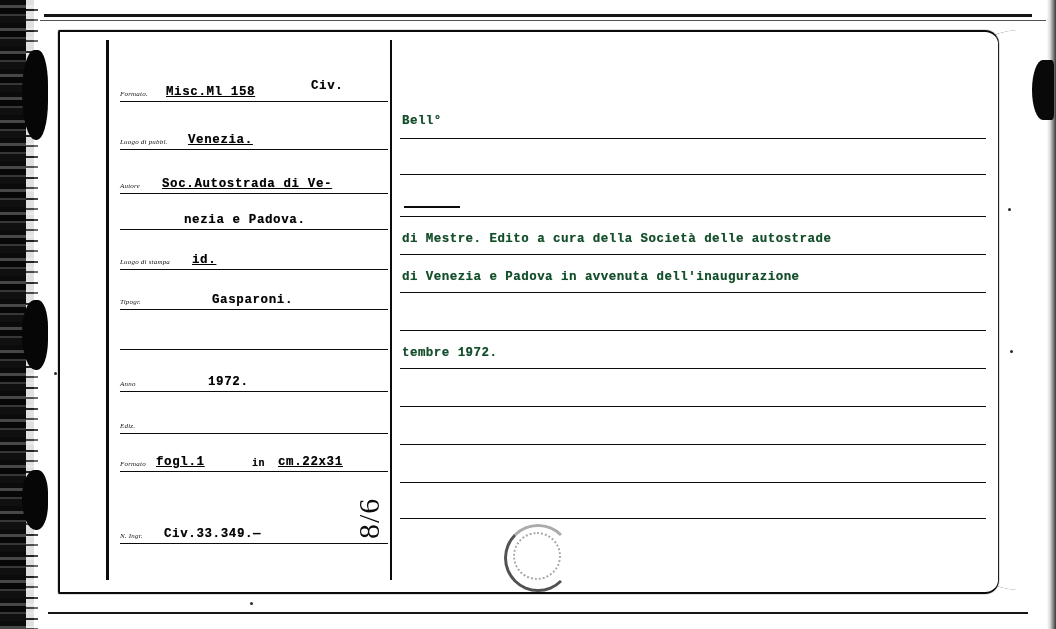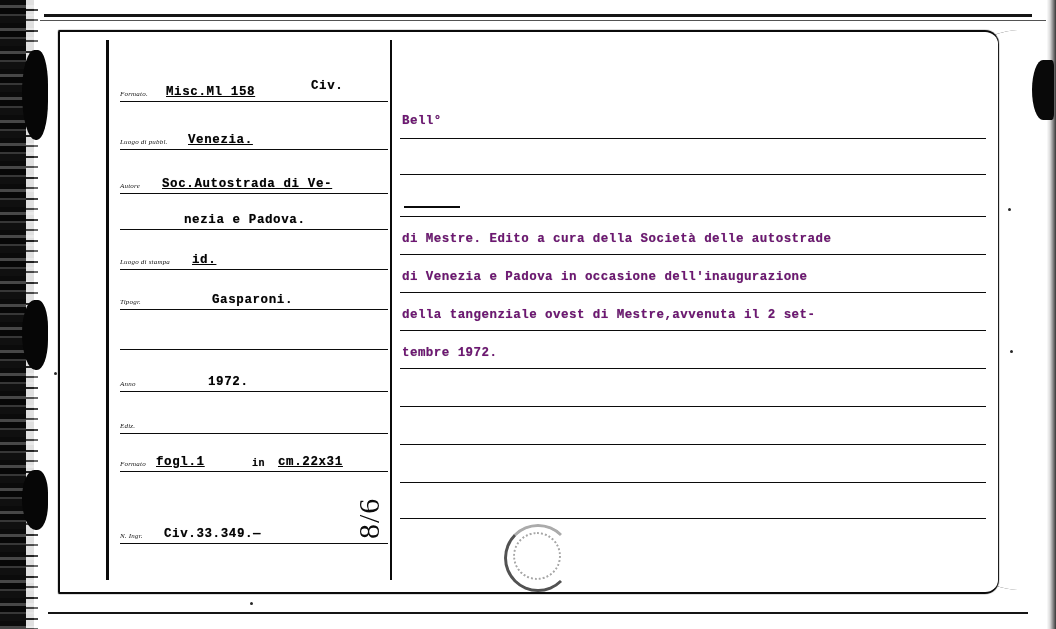--- a/index.html
+++ b/index.html
@@ -188,21 +188,21 @@
     height: 0;
     border-bottom: 1.5px solid #111;
   }
   .notetext {
     position: absolute;
     left: 2px;
     font-family: "Liberation Mono", monospace;
     font-size: 12.5px;
     font-weight: bold;
     letter-spacing: .45px;
-    color: #701a75;
+    color: #14532d;
     white-space: nowrap;
     text-shadow: 0 0 1px rgba(0,0,0,0.5);
   }
   .notetext.indent { left: 62px; }
 
   
   .handwrite {
     position: absolute;
     left: 232px; top: 495px;
     font-family: "Liberation Serif", serif;
@@ -345,24 +345,23 @@
       <span class="noteline" style="top:94px;"></span>
 
       <span class="noteline" style="top:130px;"></span>
 
       <span class="dash" style="left:4px;top:162px;width:56px;"></span>
       <span class="noteline" style="top:172px;"></span>
 
       <span class="notetext" style="top:188px;">di Mestre. Edito a cura della Società delle autostrade</span>
       <span class="noteline" style="top:210px;"></span>
 
-      <span class="notetext" style="top:226px;">di Venezia e Padova in occasione dell'inaugurazione</span>
+      <span class="notetext" style="top:226px;">di Venezia e Padova in avvenuta dell'inaugurazione</span>
       <span class="noteline" style="top:248px;"></span>
 
-      <span class="notetext" style="top:264px;">della tangenziale ovest di Mestre,avvenuta il 2 set-</span>
       <span class="noteline" style="top:286px;"></span>
 
       <span class="notetext" style="top:302px;">tembre 1972.</span>
       <span class="noteline" style="top:324px;"></span>
 
       <span class="noteline" style="top:362px;"></span>
       <span class="noteline" style="top:400px;"></span>
       <span class="noteline" style="top:438px;"></span>
       <span class="noteline" style="top:474px;"></span>
     </div>

